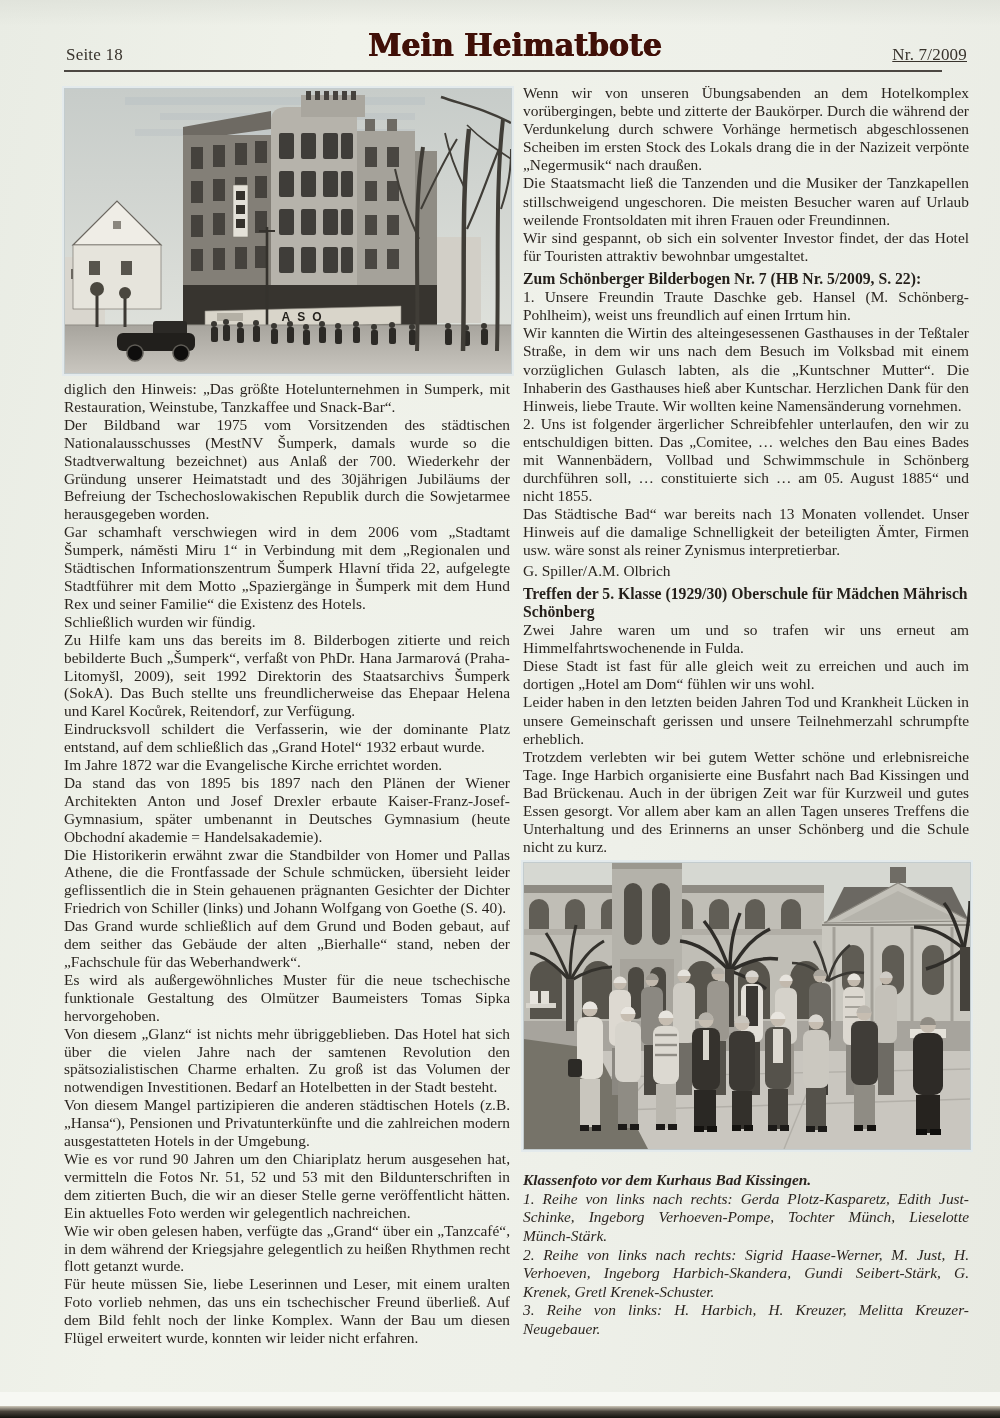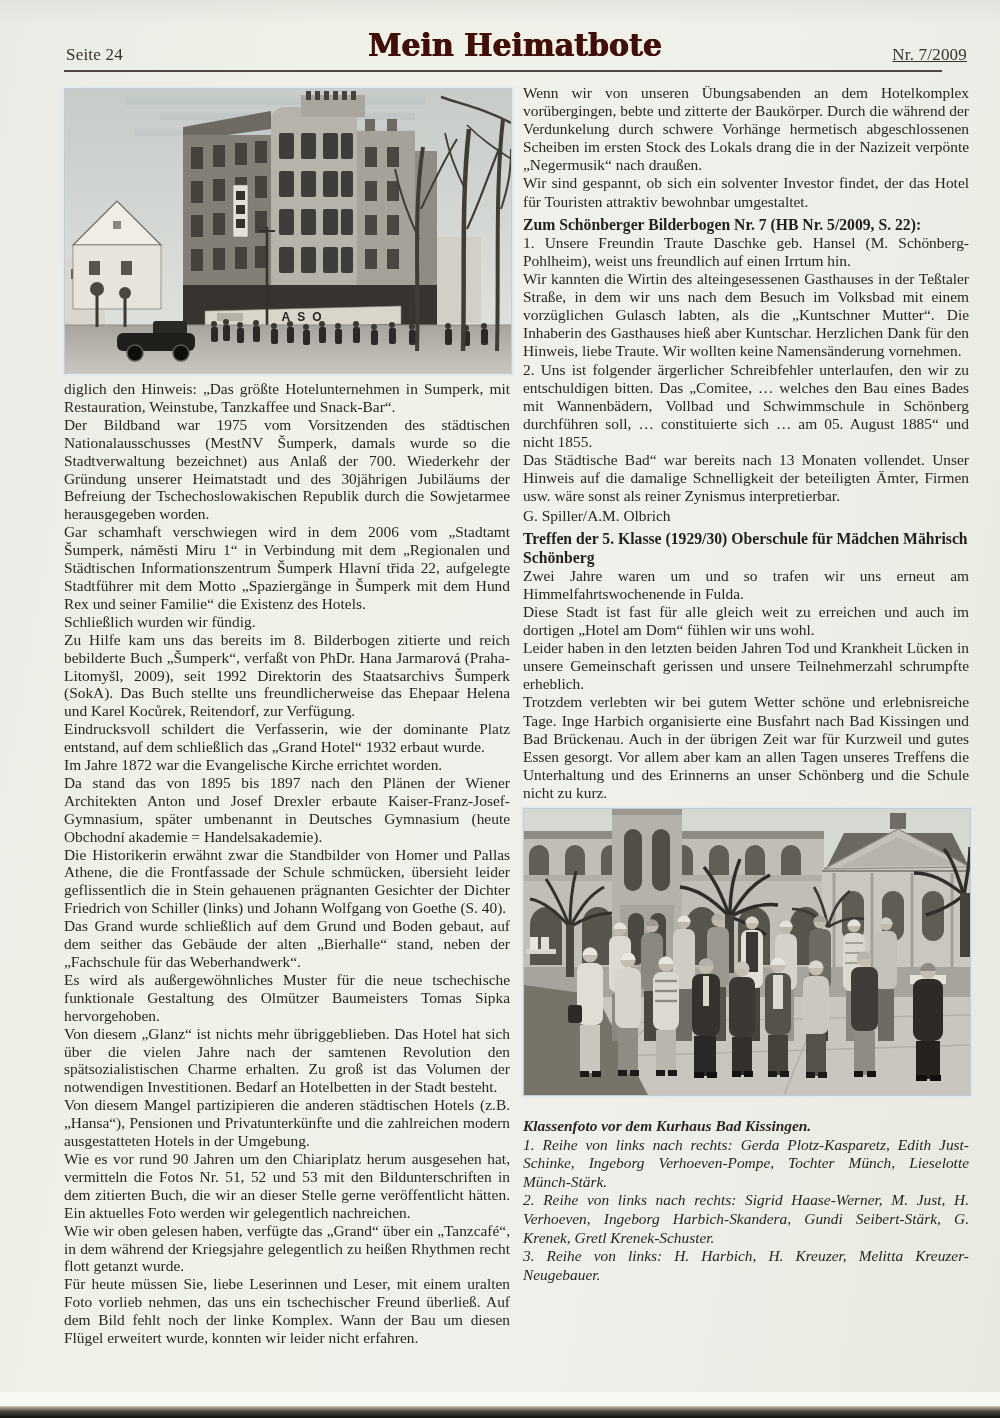--- a/index.html
+++ b/index.html
@@ -39,21 +39,21 @@
 
   .scan-white{position:absolute; left:0; bottom:12px; width:100%; height:14px; background:#f7f8f3;}
   .scan-edge{position:absolute; left:0; bottom:0; width:100%; height:12px;
     background:linear-gradient(#cfc9ba 0%, #4a443c 45%, #14120e 100%);}
 </style>
 </head>
 <body>
 
 <div class="page">
 
-  <div class="page-label">Seite 24</div>
+  <div class="page-label">Seite 18</div>
   <div class="masthead">Mein Heimatbote</div>
   <div class="issue-label">Nr. 7/2009</div>
   <div class="header-rule"></div>
 
   <div class="col left-col">
     <figure class="photo" role="img" aria-label="Schwarzweiß-Foto: Eckgebäude des Grand Hotels mit fünf Stockwerken, Markise mit Aufschrift ASO, Passanten, altes Auto und kahle Bäume am Platz">
       <svg viewBox="0 0 446 284" width="446" height="284">
         <defs>
           <linearGradient id="sky1" x1="0" y1="0" x2="0" y2="1">
             <stop offset="0" stop-color="#c7ccc9"></stop>
@@ -238,20 +238,21 @@
     <p>Es wird als außergewöhnliches Muster für die neue tschechische funktionale Gestaltung des Olmützer Baumeisters Tomas Sipka hervorgehoben.</p>
     <p>Von diesem „Glanz“ ist nichts mehr übriggeblieben. Das Hotel hat sich über die vielen Jahre nach der samtenen Revolution den spätsozialistischen Charme erhalten. Zu groß ist das Volumen der notwendigen Investitionen. Bedarf an Hotelbetten in der Stadt besteht.</p>
     <p>Von diesem Mangel partizipieren die anderen städtischen Hotels (z.B. „Hansa“), Pensionen und Privatunterkünfte und die zahlreichen modern ausgestatteten Hotels in der Umgebung.</p>
     <p>Wie es vor rund 90 Jahren um den Chiariplatz herum ausgesehen hat, vermitteln die Fotos Nr. 51, 52 und 53 mit den Bildunterschriften in dem zitierten Buch, die wir an dieser Stelle gerne veröffentlicht hätten. Ein aktuelles Foto werden wir gelegentlich nachreichen.</p>
     <p>Wie wir oben gelesen haben, verfügte das „Grand“ über ein „Tanzcafé“, in dem während der Kriegsjahre gelegentlich zu heißen Rhythmen recht flott getanzt wurde.</p>
     <p>Für heute müssen Sie, liebe Leserinnen und Leser, mit einem uralten Foto vorlieb nehmen, das uns ein tschechischer Freund überließ. Auf dem Bild fehlt noch der linke Komplex. Wann der Bau um diesen Flügel erweitert wurde, konnten wir leider nicht erfahren.</p>
   </div>
 
   <div class="col right-col">
     <p>Wenn wir von unseren Übungsabenden an dem Hotelkomplex vorübergingen, bebte und zitterte der Baukörper. Durch die während der Verdunkelung durch schwere Vorhänge hermetisch abgeschlossenen Scheiben im ersten Stock des Lokals drang die in der Nazizeit verpönte „Negermusik“ nach draußen.</p>
+    <p>Die Staatsmacht ließ die Tanzenden und die Musiker der Tanzkapellen stillschweigend ungeschoren. Die meisten Besucher waren auf Urlaub weilende Frontsoldaten mit ihren Frauen oder Freundinnen.</p>
     <p>Wir sind gespannt, ob sich ein solventer Investor findet, der das Hotel für Touristen attraktiv bewohnbar umgestaltet.</p>
 
     <h3 class="subhead">Zum Schönberger Bilderbogen Nr. 7 (HB Nr. 5/2009, S. 22):</h3>
     <p>1. Unsere Freundin Traute Daschke geb. Hansel (M. Schönberg-Pohlheim), weist uns freundlich auf einen Irrtum hin.</p>
     <p>Wir kannten die Wirtin des alteingesessenen Gasthauses in der Teßtaler Straße, in dem wir uns nach dem Besuch im Volksbad mit einem vorzüglichen Gulasch labten, als die „Kuntschner Mutter“. Die Inhaberin des Gasthauses hieß aber Kuntschar. Herzlichen Dank für den Hinweis, liebe Traute. Wir wollten keine Namensänderung vornehmen.</p>
     <p>2. Uns ist folgender ärgerlicher Schreibfehler unterlaufen, den wir zu entschuldigen bitten. Das „Comitee, … welches den Bau eines Bades mit Wannenbädern, Vollbad und Schwimmschule in Schönberg durchführen soll, … constituierte sich … am 05. August 1885“ und nicht 1855.</p>
     <p>Das Städtische Bad“ war bereits nach 13 Monaten vollendet. Unser Hinweis auf die damalige Schnelligkeit der beteiligten Ämter, Firmen usw. wäre sonst als reiner Zynismus interpretierbar.</p>
     <div class="signature">G. Spiller/A.M. Olbrich</div>
 
     <h3 class="subhead">Treffen der 5. Klasse (1929/30) Oberschule für Mädchen Mährisch Schönberg</h3>

